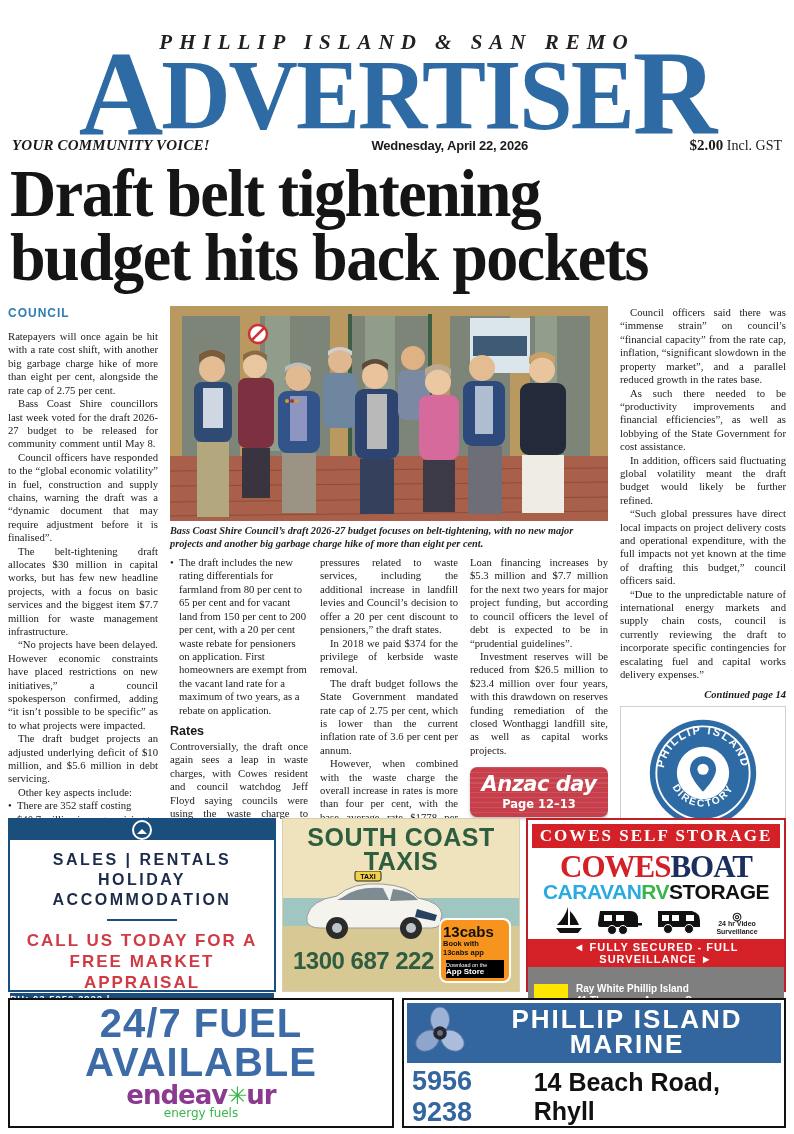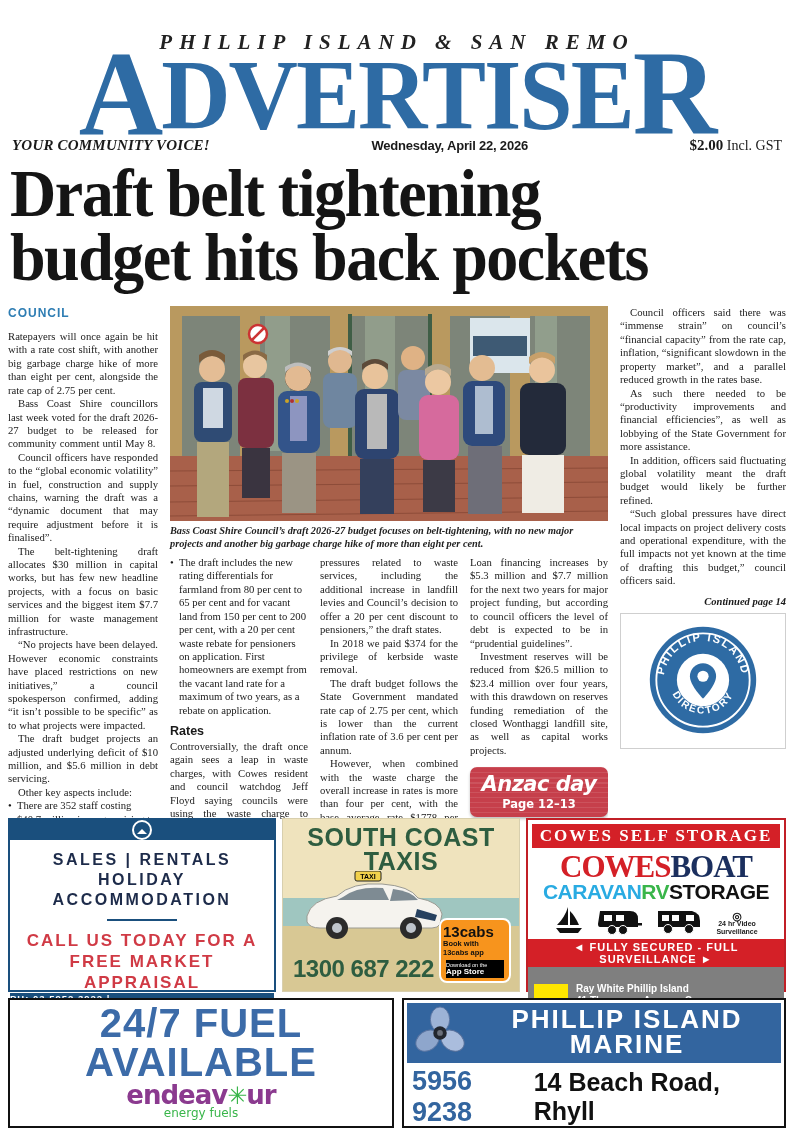--- a/index.html
+++ b/index.html
@@ -78,21 +78,21 @@
   .fn-body { flex:1; text-align:center; padding-top:10px; }
   .fn-line { color:#1d2b4a; font-weight:bold; font-size:16px; letter-spacing:2.5px; line-height:20px; }
   .fn-div { width:70px; border-top:2px solid #1a4f7d; margin:9px auto; }
   .fn-cta { color:#d03a45; font-weight:bold; font-size:17px; letter-spacing:2px; line-height:21px; }
   .fn-foot { background:#1a4f7d; color:#fff; font-weight:bold; font-size:9.5px; letter-spacing:1px;
              height:26px; display:flex; align-items:center; justify-content:center; }
   
   .ad-taxi { width:238px; background:linear-gradient(180deg,#efe3bd 0 46%, #9fc6c0 46% 62%, #d8c894 62%); position:relative;
              font-family:"Liberation Sans", sans-serif; overflow:hidden; border:1px solid #d8cfae; }
   .taxi-title { text-align:center; color:#2e5d40; font-weight:bold; font-size:25px; line-height:24px; letter-spacing:.5px; padding-top:6px; }
-  .taxi-phone { position:absolute; left:10px; bottom:8px; color:#2e5d40; font-weight:bold; font-size:24px; letter-spacing:-.5px; }
+  .taxi-phone { position:absolute; left:10px; bottom:16px; color:#2e5d40; font-weight:bold; font-size:24px; letter-spacing:-.5px; }
   .cab-badge { position:absolute; right:8px; bottom:8px; width:72px; background:#f7941d; border:2px solid #fff; border-radius:8px;
                padding:3px 2px; }
   .cab-badge .cb1 { font-weight:bold; font-size:15px; color:#111; }
   .cab-badge .cb2 { font-weight:bold; font-size:7.5px; color:#111; line-height:8.5px; }
   .appstore { background:#000; color:#fff; border-radius:0; margin:3px auto 0; width:58px; padding:2px 0; }
   .appstore .as1 { font-size:5.5px; } .appstore .as2 { font-size:8px; font-weight:bold; line-height:8px; }
   .car { position:absolute; left:14px; top:52px; }
   
   .ad-cowes { flex:1; border:2px solid #c11f26; background:#fff; font-family:"Liberation Sans", sans-serif;
               display:flex; flex-direction:column; }
@@ -282,23 +282,24 @@
             <div class="btitle">Anzac day</div>
             <div class="bpage">Page 12–13</div>
           </div>
 
         </div>
       </div>
     </div>
 
     <div class="body-text">
       <p>Council officers said there was “immense strain” on council’s “financial capacity” from the rate cap, inflation, “significant slowdown in the property market”, and a parallel reduced growth in the rates base.</p>
-      <p>As such there needed to be “productivity improvements and financial efficiencies”, as well as lobbying of the State Government for more assistance.</p>
+      <p>As such there needed to be “productivity improvements and financial efficiencies”, as well as lobbying of the State Government for cost assistance.</p>
       <p>In addition, officers said fluctuating global volatility meant the draft budget would likely be further refined.</p>
       <p>“Such global pressures have direct local impacts on project delivery costs and operational expenditure, with the full impacts not yet known at the time of drafting this budget,” council officers said.</p>
+      <p>“Due to the unpredictable nature of international energy markets and supply chain costs, council is currently reviewing the draft to incorporate specific contingencies for escalating fuel and capital works delivery expenses.”</p>
       <div class="continued">Continued page 14</div>
 
       <div class="dir-ad">
         <svg width="112" height="112" viewBox="0 0 120 120">
           <circle cx="60" cy="60" r="57" fill="#2e6ba4"></circle>
           <circle cx="60" cy="60" r="50" fill="none" stroke="#ffffff" stroke-width="2"></circle>
           <defs>
             <path id="arcTop" d="M18 60 A42 42 0 0 1 102 60"></path>
             <path id="arcBot" d="M24 60 A36 36 0 0 0 96 60"></path>
           </defs>

